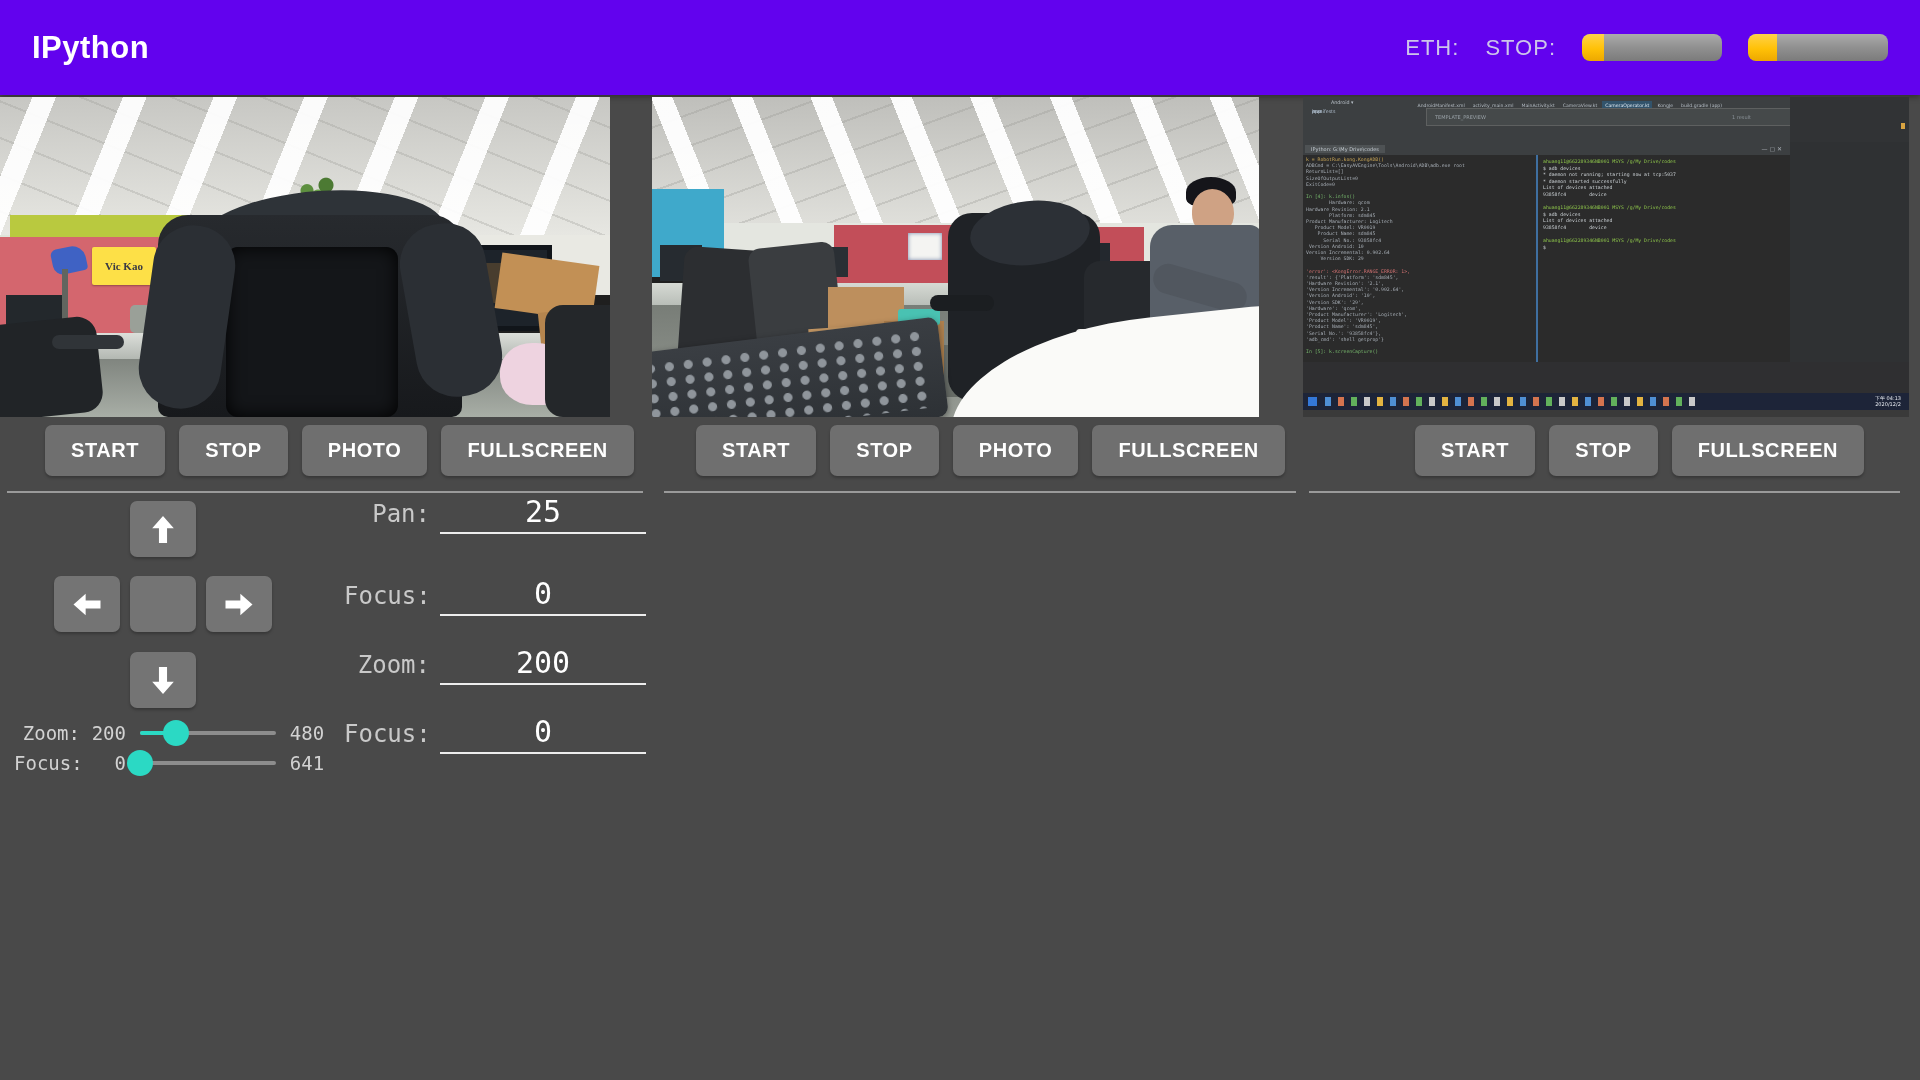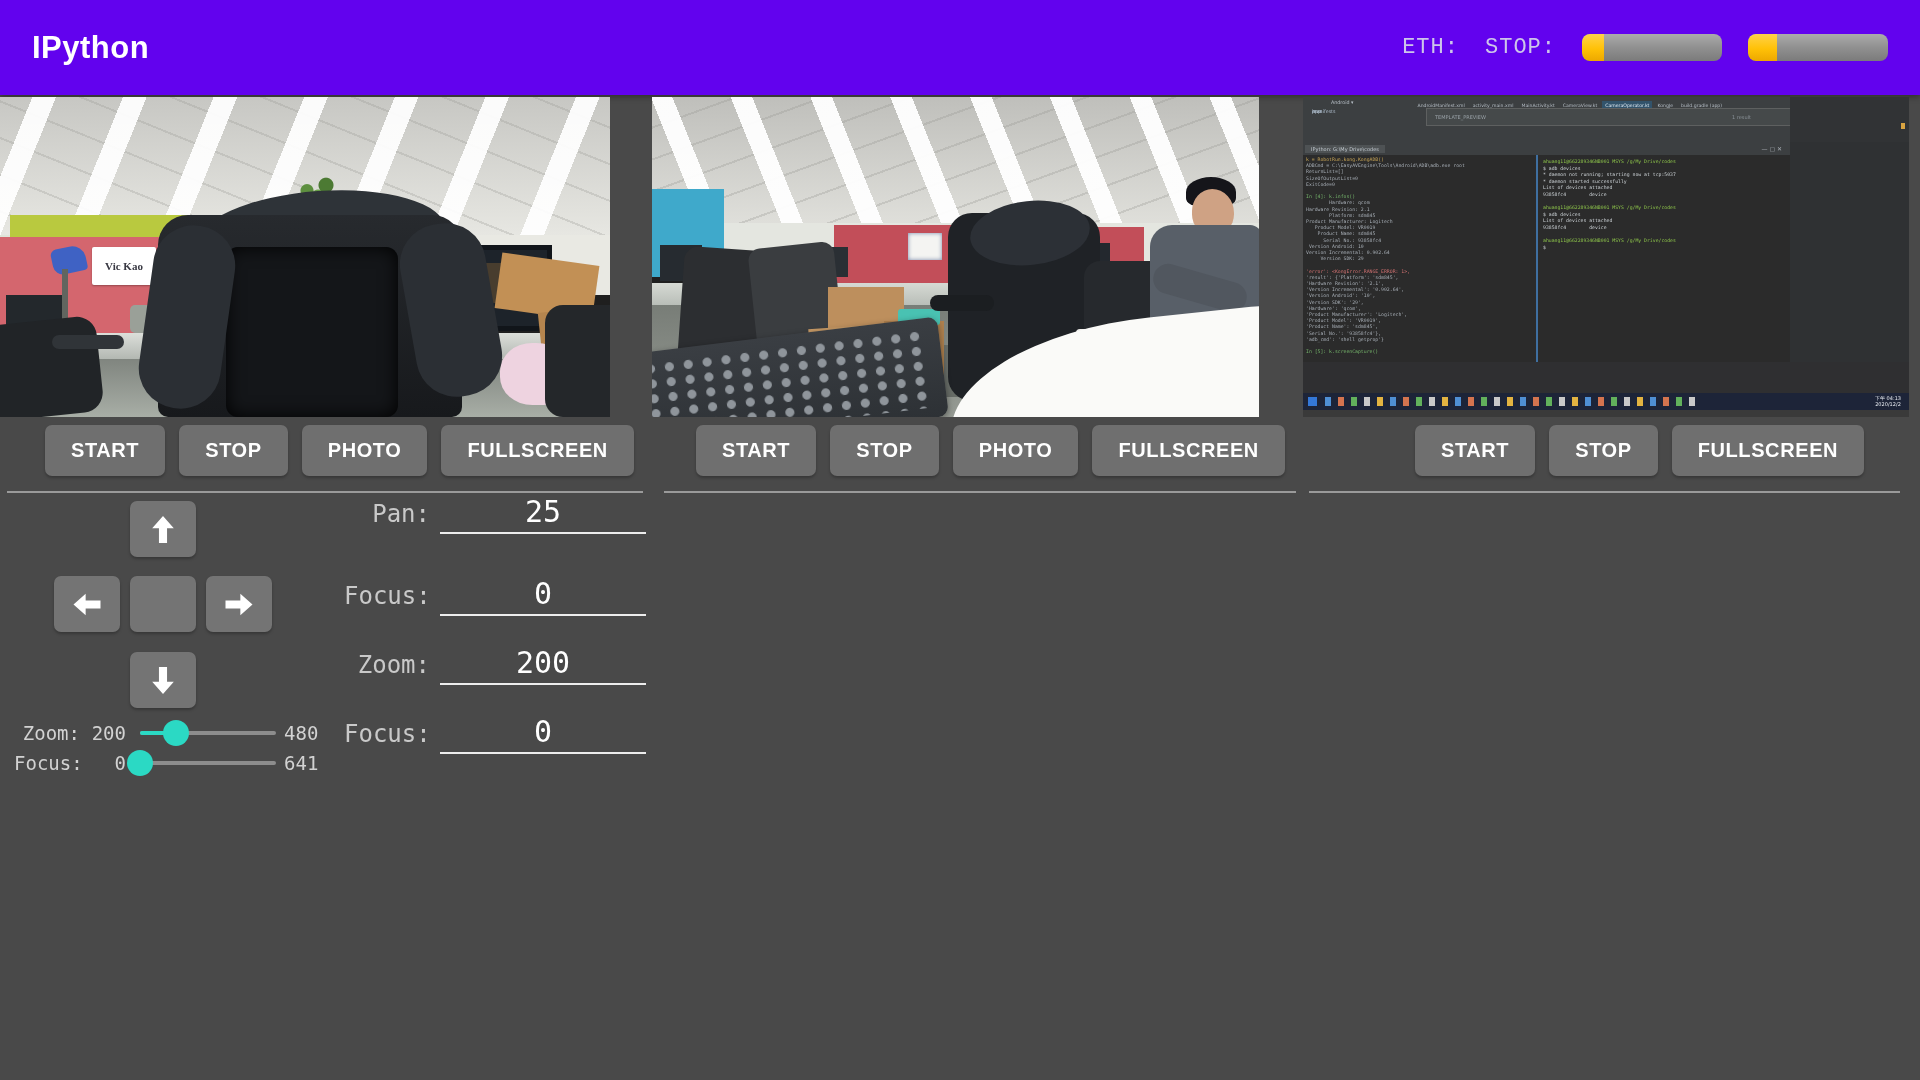--- a/index.html
+++ b/index.html
@@ -9,21 +9,21 @@
   html,body{margin:0;padding:0}
   body{width:1920px;height:1080px;position:relative;overflow:hidden;
        background:var(--bg);font-family:"Liberation Sans",sans-serif}
 
   
   .hdr{position:absolute;left:0;top:0;width:1920px;height:95px;background:var(--accent);
        display:flex;align-items:center;box-sizing:border-box;padding:0 32px;
        box-shadow:0 2px 6px rgba(0,0,0,.35)}
   .hdr-title{color:#fff;font-size:31px;font-weight:bold;letter-spacing:.5px}
   .net{margin-left:auto;display:flex;align-items:center;gap:26px}
-  .net-label{font-family:Liberation Mono, monospace;font-size:22px;color:#cdc5ea;letter-spacing:1px}
+  .net-label{font-family:Liberation Sans, sans-serif;font-size:22px;color:#cdc5ea;letter-spacing:1px}
   .pbar{position:relative;width:140px;height:27px;border-radius:8px;overflow:hidden;
         background:linear-gradient(180deg,#ababab,#909090 50%,#7b7b7b)}
   .pfill{position:absolute;left:0;top:0;bottom:0;border-radius:8px 0 0 8px;
          background:linear-gradient(180deg,#ffd24a,var(--yellow) 55%,#eda800)}
 
   
   .cam{position:absolute;top:97px;height:320px;overflow:hidden;background:#1f1f1f}
   .cam *{position:absolute}
   .cam1{left:0;width:610px}.cam2{left:652px;width:607px}.cam3{left:1303px;width:606px}
 
@@ -45,21 +45,21 @@
 
   
   .slrow{position:absolute;left:14px;width:316px;height:30px;display:flex;align-items:center;
          font-family:"DejaVu Sans Mono",monospace;font-size:19px;color:#d2d2d2}
   .sl-label{width:66px;text-align:right}
   .sl-min{width:46px;text-align:right;margin-right:14px}
   .sl-track{position:relative;flex:1;height:4px;background:#8d8d8d;border-radius:2px}
   .sl-active{position:absolute;left:0;top:0;height:4px;background:var(--teal);border-radius:2px}
   .sl-thumb{position:absolute;top:50%;width:26px;height:26px;border-radius:50%;
             background:var(--teal);transform:translate(-50%,-50%);cursor:pointer}
-  .sl-max{width:46px;text-align:left;margin-left:8px}
+  .sl-max{width:46px;text-align:center;margin-left:8px}
 
   
   .ptzrow{position:absolute;left:344px;display:flex;align-items:flex-end;height:44px}
   .ptz-label{width:86px;text-align:right;font-family:"DejaVu Sans Mono",monospace;
              font-size:24px;color:#c9c9c9;padding-bottom:6px}
   .ptz-input{width:206px;margin-left:10px;background:transparent;border:none;
              border-bottom:2px solid #ededed;color:#fff;outline:none;
              font-family:"DejaVu Sans Mono",monospace;font-size:30px;text-align:center;
              padding:0 0 3px 0}
 
@@ -93,21 +93,21 @@
       <div class="pfill" style="width: 21%;"></div>
     </div>
   </div>
 </header>
 
 <div class="cam cam1">
   <div style="left:0;top:0;width:610px;height:152px;background:repeating-linear-gradient(112deg,rgba(255,255,255,0) 0 30px,rgba(255,255,255,.93) 30px 52px,rgba(255,255,255,0) 52px 84px),repeating-linear-gradient(22deg,rgba(150,150,145,.28) 0 2px,rgba(0,0,0,0) 2px 34px),linear-gradient(180deg,#c7c7c3,#eaeae5)"></div>
   <div style="left:0;top:138px;width:610px;height:60px;background:linear-gradient(90deg,#dfe4d8 0 38%,#e9e9e3 38%)"></div>
   <div style="left:10px;top:118px;width:205px;height:32px;background:#b9c93f"></div>
   <div style="left:0;top:140px;width:238px;height:118px;background:#d4666e"></div>
-  <div style="left:92px;top:150px;width:64px;height:38px;background:#ffffff;border-radius:2px;display:flex;align-items:center;justify-content:center;box-shadow:0 1px 2px rgba(0,0,0,.3)">
+  <div style="left:92px;top:150px;width:64px;height:38px;background:#fde047;border-radius:2px;display:flex;align-items:center;justify-content:center;box-shadow:0 1px 2px rgba(0,0,0,.3)">
      <span style="position:static;font-size:11px;font-weight:bold;color:#3a3a44;font-family:'Liberation Serif',serif">Vic Kao</span>
   </div>
   <div style="left:0;top:236px;width:610px;height:26px;background:linear-gradient(#dcdfda,#b3b8b2)"></div>
   <div style="left:0;top:262px;width:610px;height:58px;background:linear-gradient(#80857f,#a8aea6)"></div>
   <div style="left:6px;top:198px;width:60px;height:40px;background:#23282c"></div>
   <div style="left:130px;top:208px;width:90px;height:28px;background:#9aa098;border-radius:5px"></div>
   <div style="left:52px;top:150px;width:34px;height:26px;background:#3f62c4;border-radius:6px 14px 4px 10px;transform:rotate(-12deg)"></div>
   <div style="left:62px;top:172px;width:6px;height:60px;background:#61655f"></div>
   <div style="left:430px;top:148px;width:122px;height:86px;background:#1d232a;box-shadow:inset 0 0 0 5px #11151a"></div>
   <div style="left:455px;top:166px;width:58px;height:40px;background:#54442f;opacity:.8"></div>

